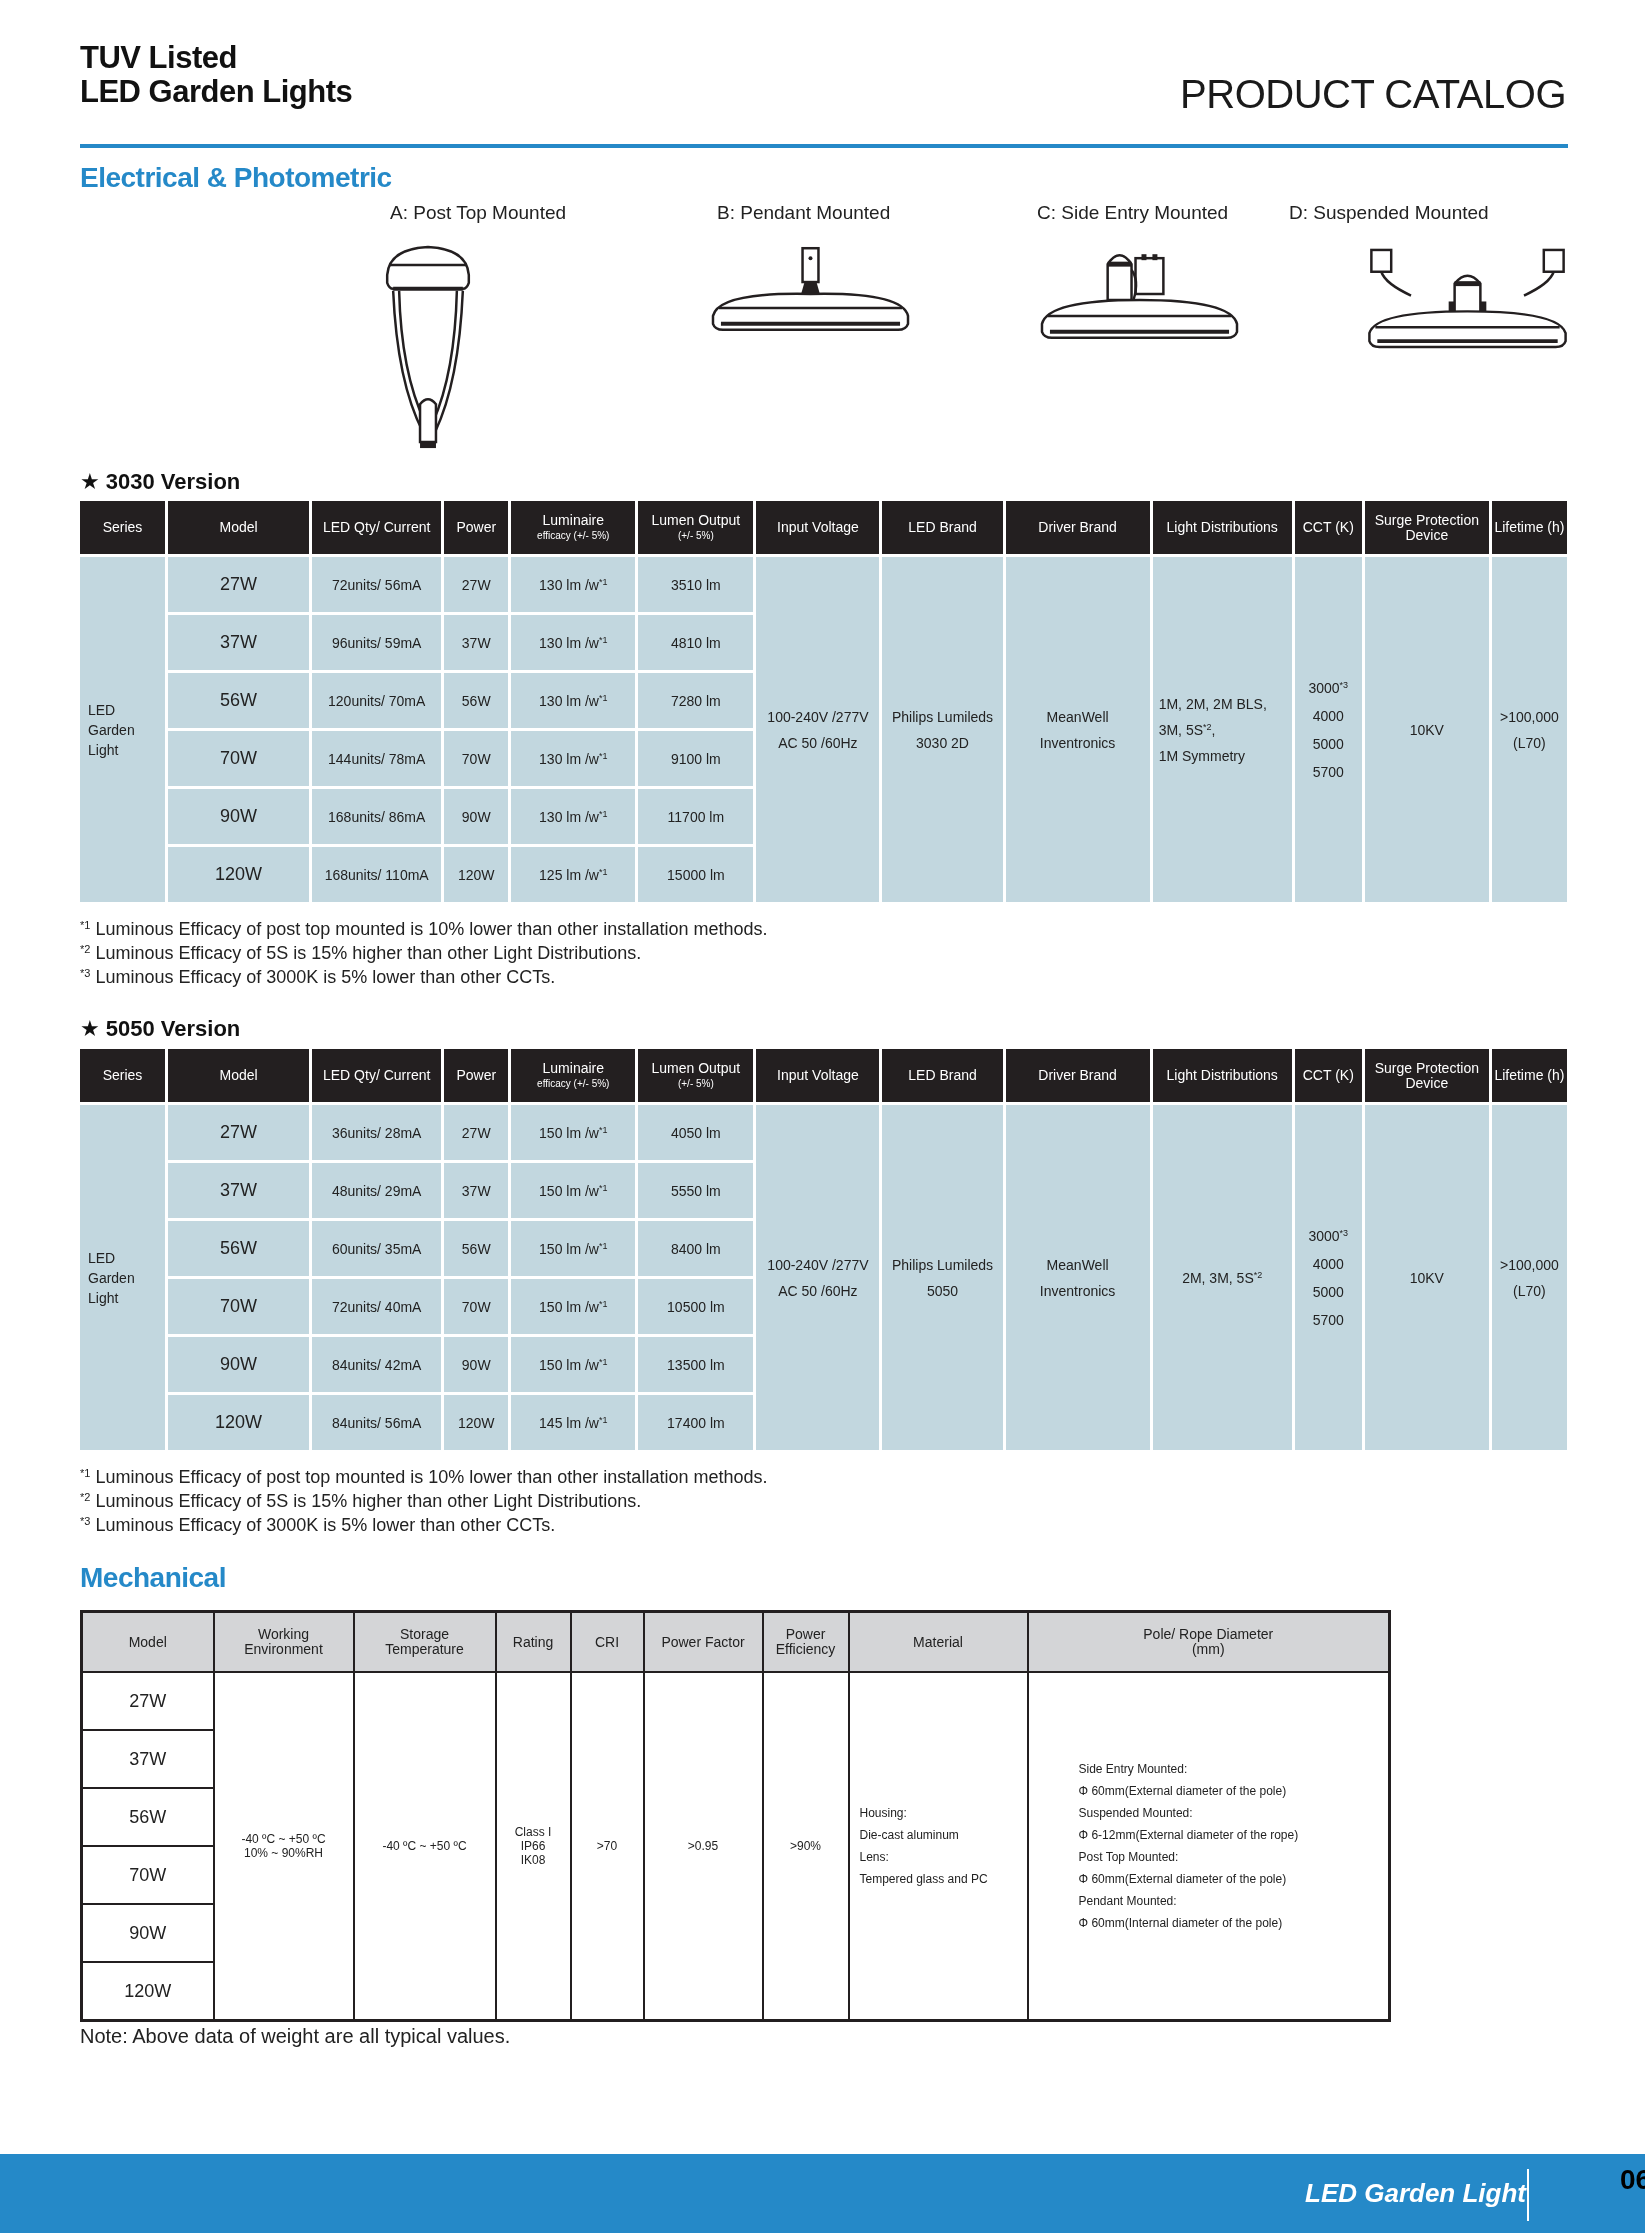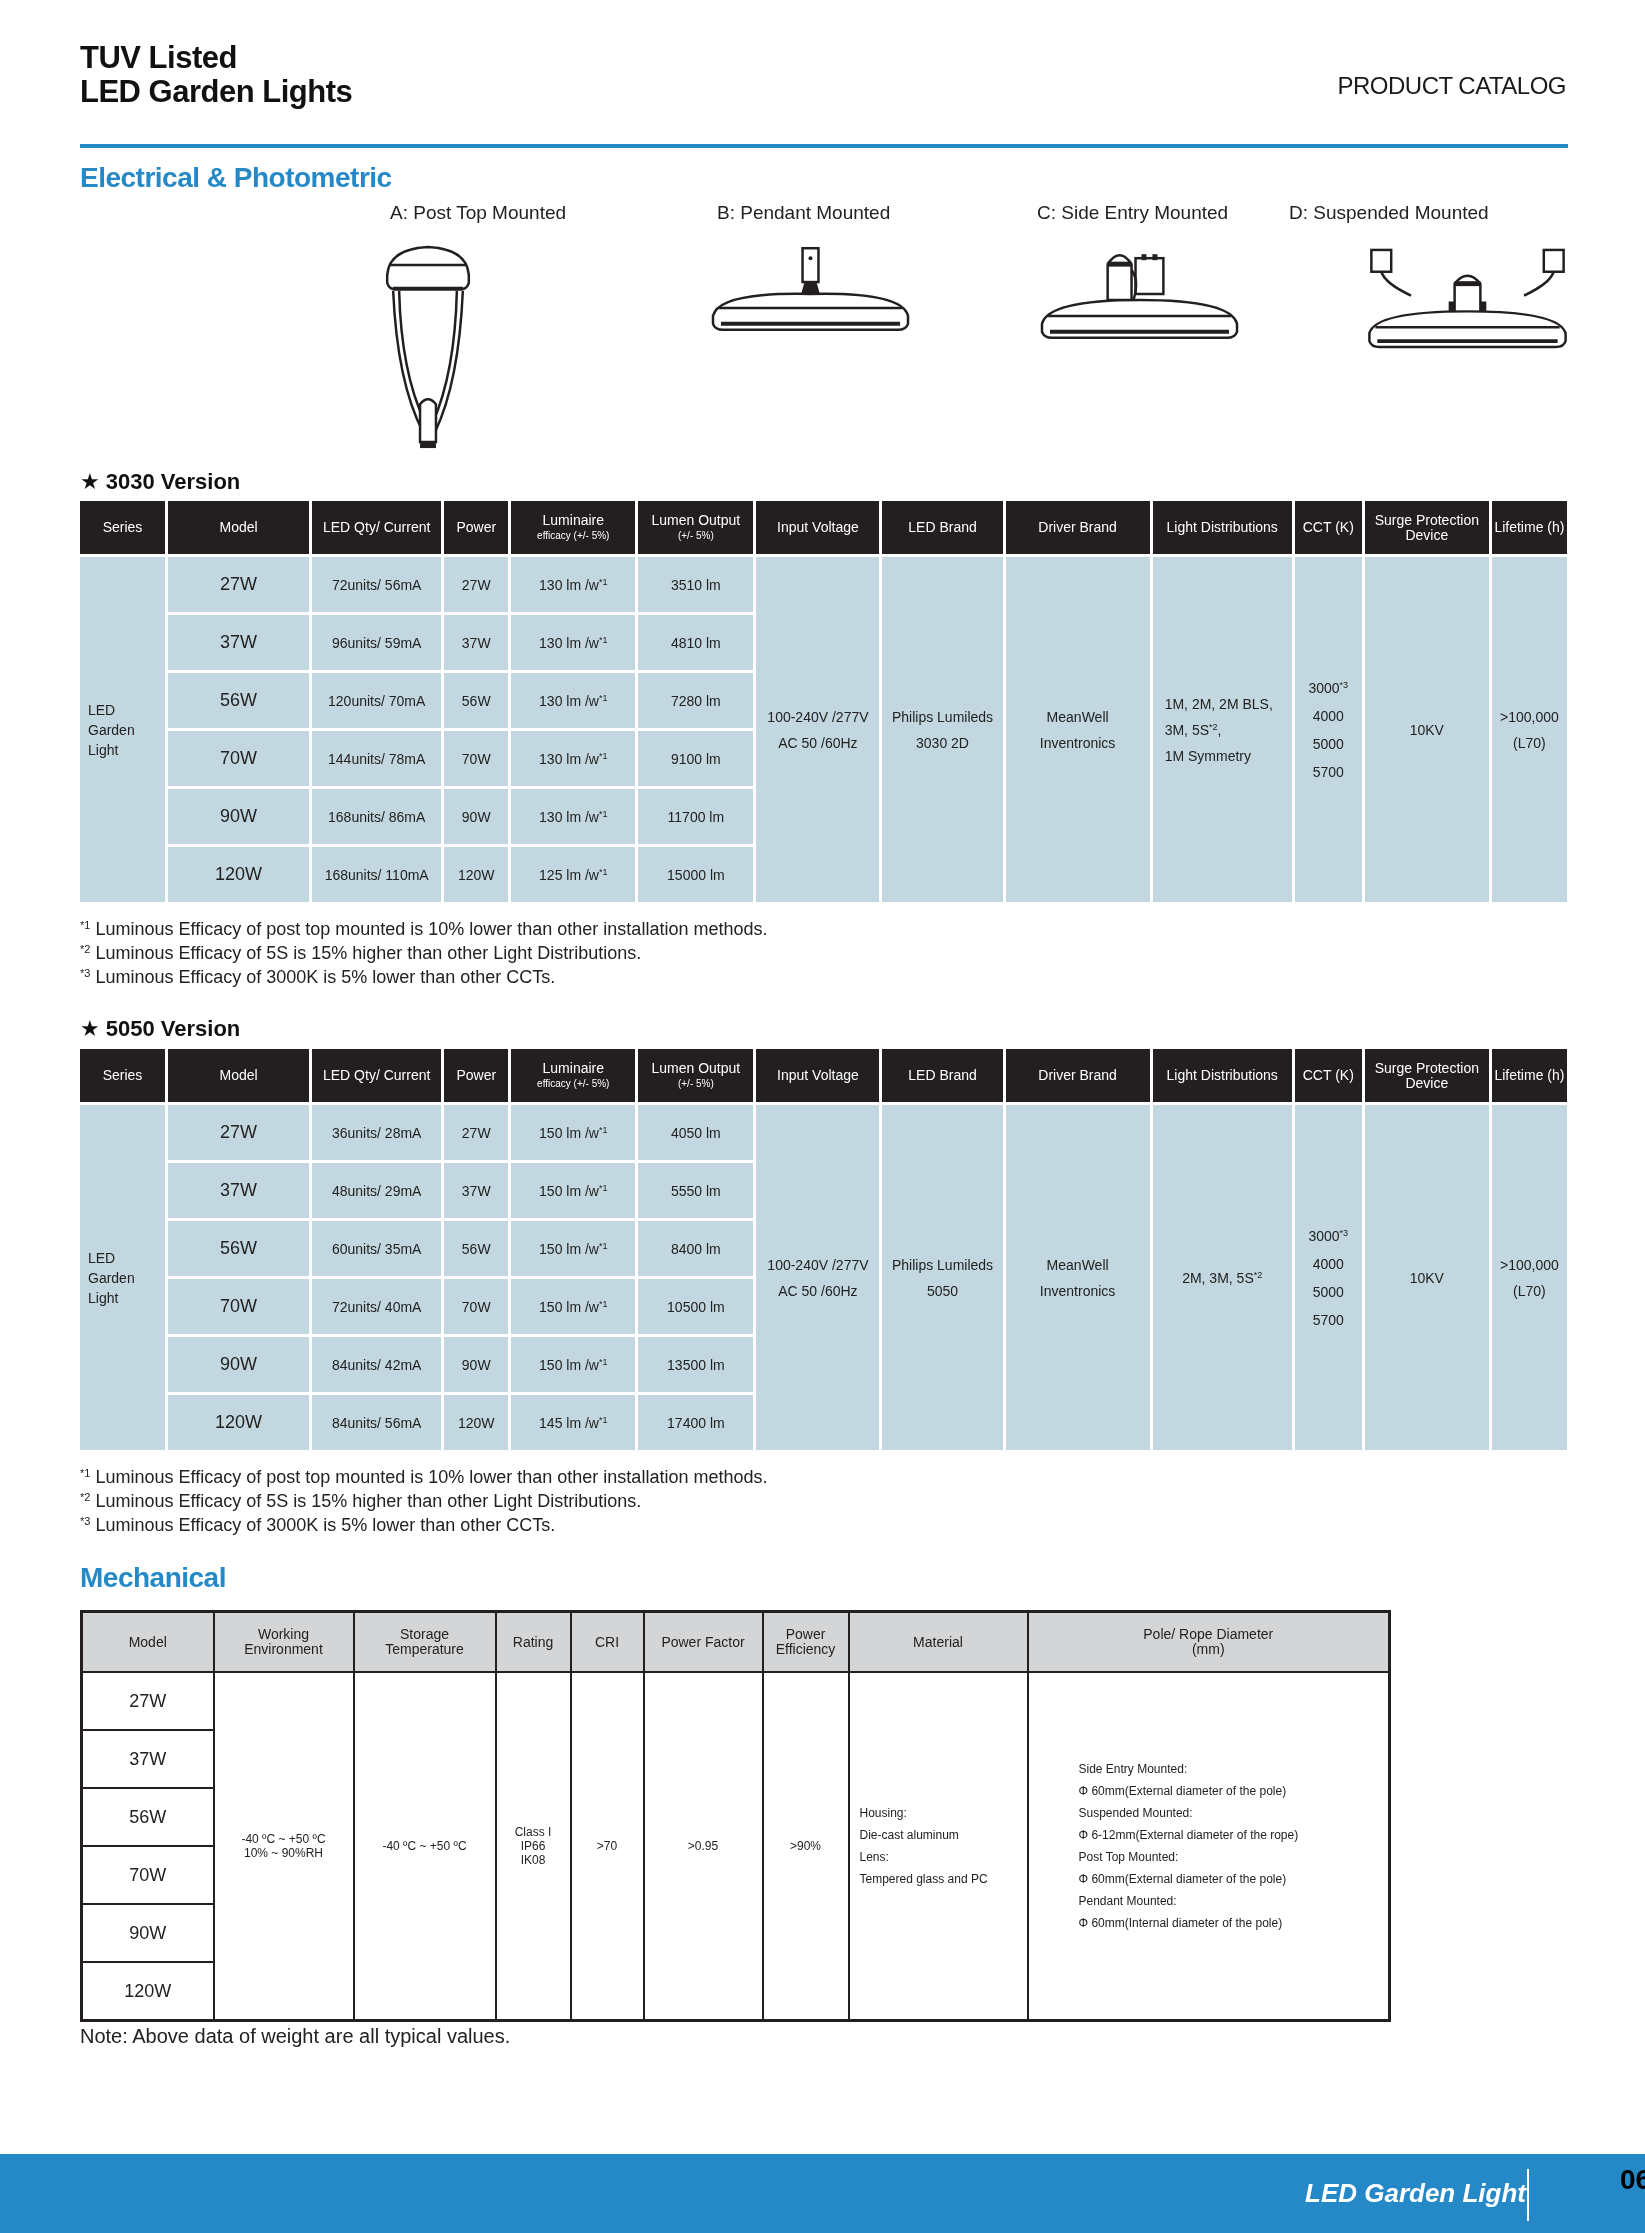--- a/index.html
+++ b/index.html
@@ -2,42 +2,42 @@
 <html><head>
 <meta charset="utf-8">
 <style>
   html, body { margin:0; padding:0; }
   body {
     width:1646px; height:2234px; position:relative; background:#ffffff;
     font-family:"Liberation Sans", "DejaVu Sans", sans-serif; color:#1a1a1a; overflow:hidden;
   }
   .abs { position:absolute; }
   .hdr-title { left:80px; font-size:31px; font-weight:bold; letter-spacing:-0.5px; color:#111; }
-  .catalog { right:80px; top:72px; font-size:24px; color:#1a1a1a; letter-spacing:-0.5px; }
+  .catalog { right:80px; top:72px; font-size:40px; color:#1a1a1a; letter-spacing:-0.5px; }
   .rule { left:80px; top:144px; width:1488px; height:4px; background:#2589c8; }
   .section-title { left:80px; font-size:28px; font-weight:bold; color:#2589c8; letter-spacing:-0.5px; }
   .mount-label { font-size:19px; color:#222; top:202px; white-space:nowrap; }
   .version-title { left:80px; font-size:22px; font-weight:bold; color:#111; }
   .version-title .star { margin-right:6px; }
 
   table { border-collapse:separate; position:absolute; table-layout:fixed; }
   .etable { left:80px; border-spacing:3px; margin-left:-3px; }
   .etable th {
     background:#231f20; color:#fff; font-weight:normal; font-size:14px; line-height:15px;
     height:53px; padding:0 2px; text-align:center; vertical-align:middle;
   }
   .etable th small { font-size:10px; display:block; }
   .etable td {
     background:#c2d7df; font-size:14px; text-align:center; vertical-align:middle; padding:0 2px; color:#222;
   }
   .etable td.model { font-size:18px; }
   .etable td.series { text-align:left; padding-left:8px; line-height:20px; vertical-align:middle; }
   .etable td.multi { line-height:26px; }
   .etable td.cct { line-height:28px; }
-  .etable td.dist { text-align:left; padding-left:12px; line-height:26px;margin-top:36px; }
+  .etable td.dist { text-align:left; padding-left:6px; line-height:26px;margin-top:36px; }
   sup { font-size:9px; vertical-align:5px; line-height:0; }
 
   .footnotes { left:80px; font-size:18px; line-height:24px; color:#222; }
   .footnotes sup { font-size:11px; vertical-align:6px; }
 
   .mtable { left:80px; border-collapse:collapse; border:3px solid #231f20; }
   .mtable th {
     background:#d4d5d7; font-weight:normal; font-size:14px; line-height:15px; height:58px;
     border:2px solid #231f20; text-align:center; vertical-align:middle; padding:0 3px; color:#222;
   }

